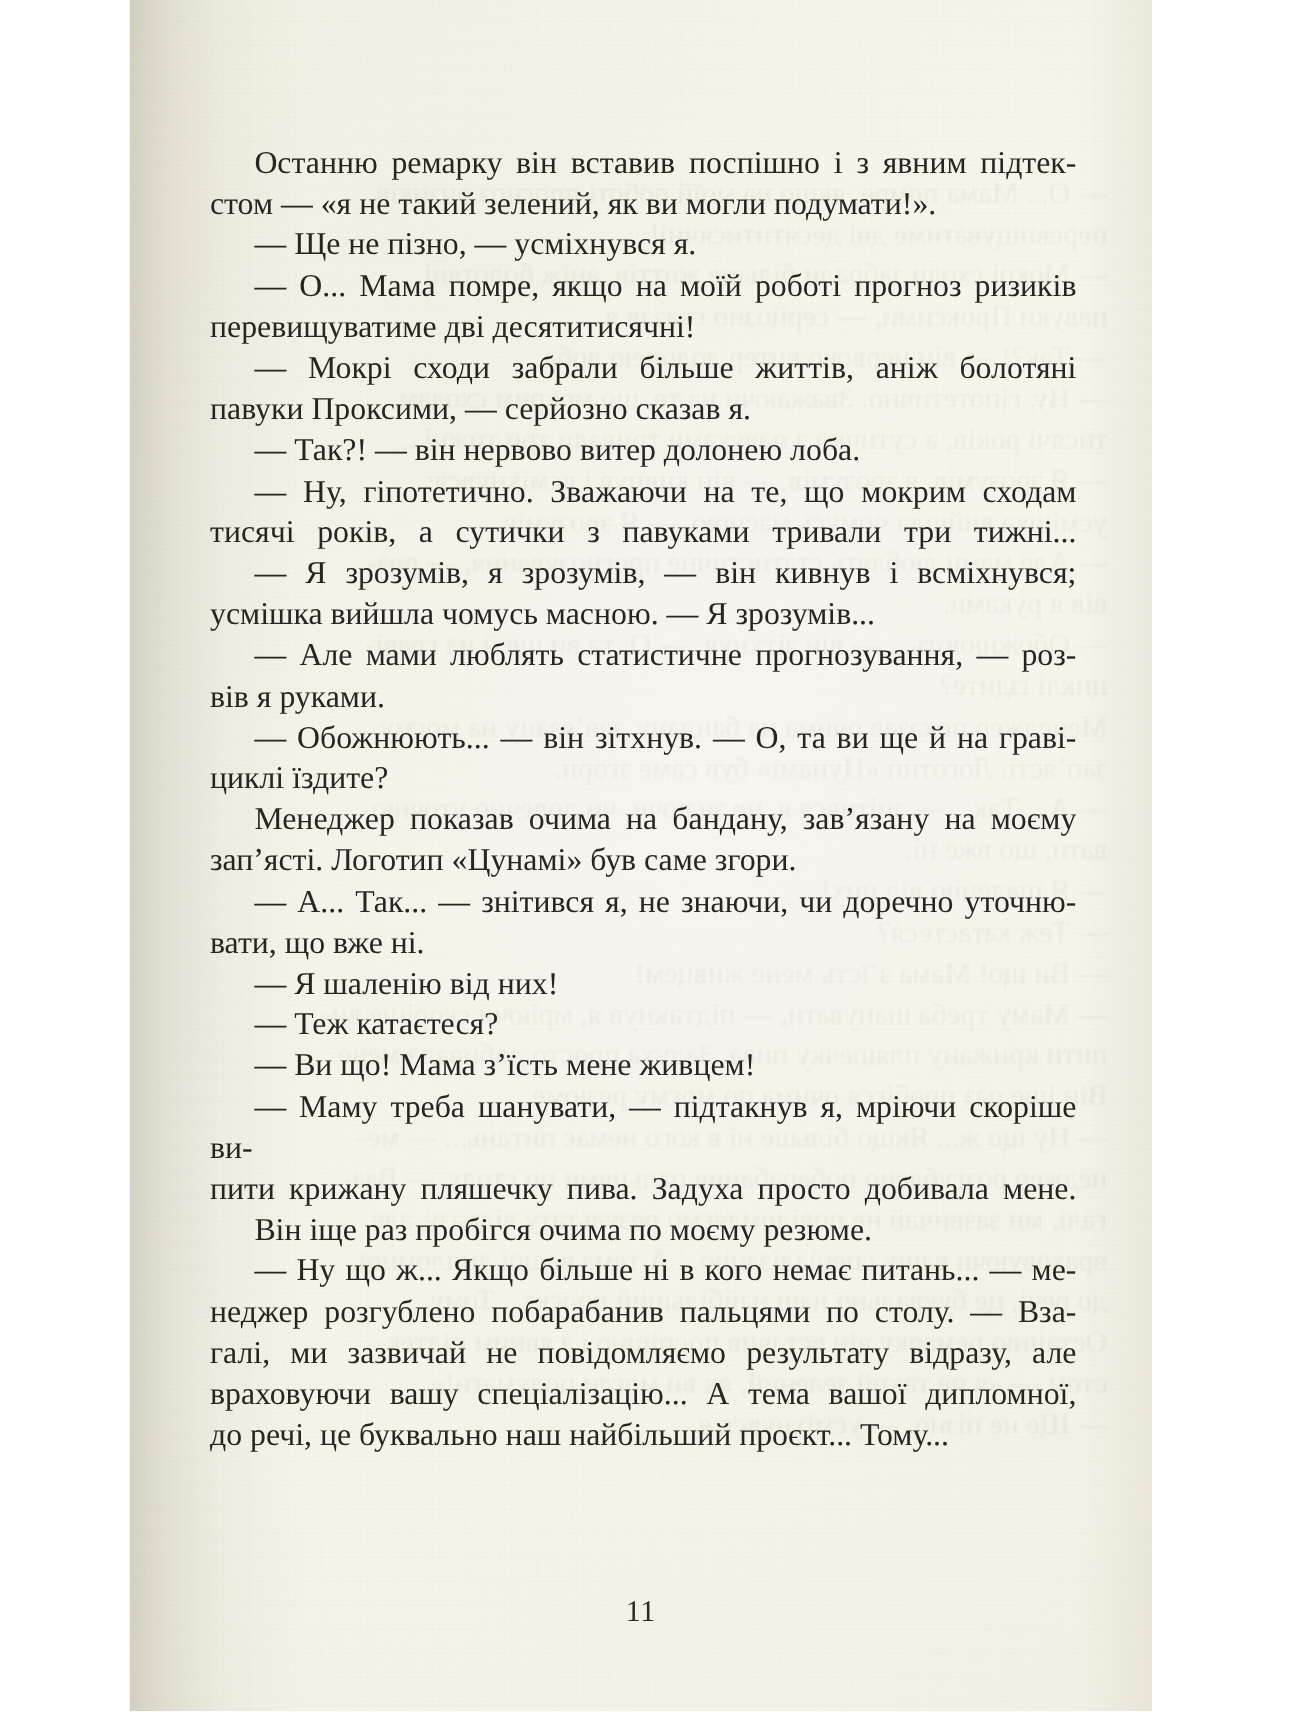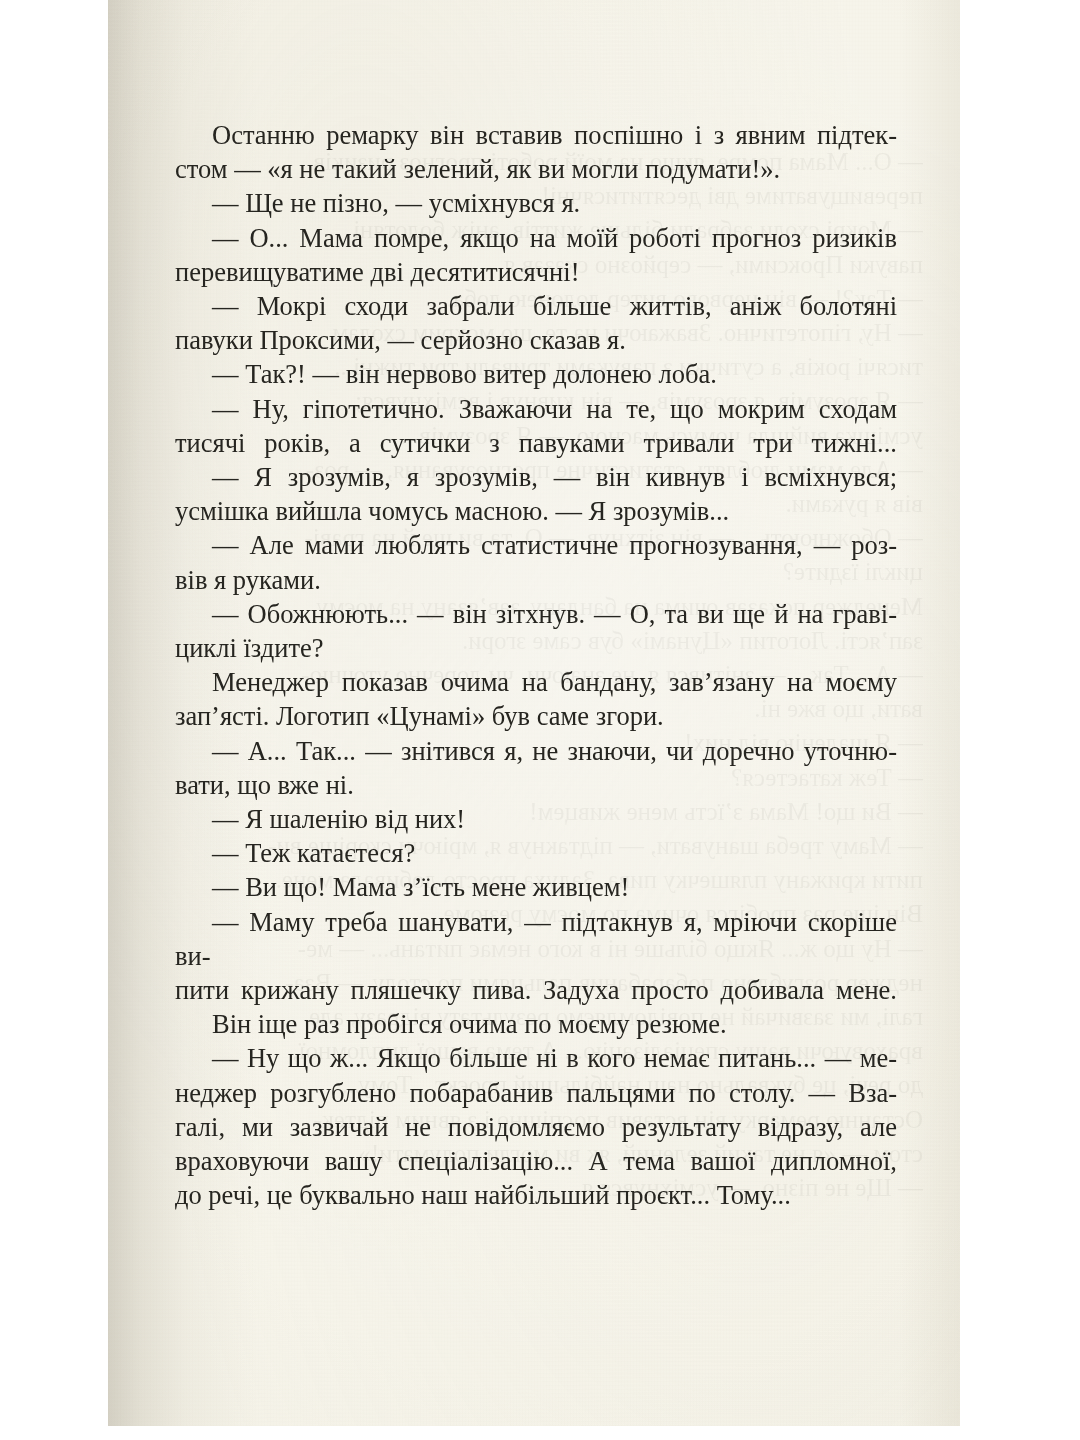--- a/index.html
+++ b/index.html
@@ -243,18 +243,21 @@
         <div class="line just"><span class="indent"></span><span>— Маму треба шанувати, — підтакнув я, мріючи скоріше ви-</span></div>
         <div class="line just">пити крижану пляшечку пива. Задуха просто добивала мене.</div>
         <div class="line flush"><span class="indent"></span><span>Він іще раз пробігся очима по моєму резюме.</span></div>
         <div class="line just"><span class="indent"></span><span>— Ну що ж... Якщо більше ні в кого немає питань... — ме-</span></div>
         <div class="line just">неджер розгублено побарабанив пальцями по столу. — Вза-</div>
         <div class="line just">галі, ми зазвичай не повідомляємо результату відразу, але</div>
         <div class="line just">враховуючи вашу спеціалізацію... А тема вашої дипломної,</div>
         <div class="line flush">до речі, це буквально наш найбільший проєкт... Тому...</div>
       </div>
 
+    <div class="folio">
+      <span class="folio-number">11</span>
+    </div>
 
     <div class="gutter-shadow"></div>
     <div class="outer-edge-shadow"></div>
   </div>
 
 </div>
 
 </body></html>

